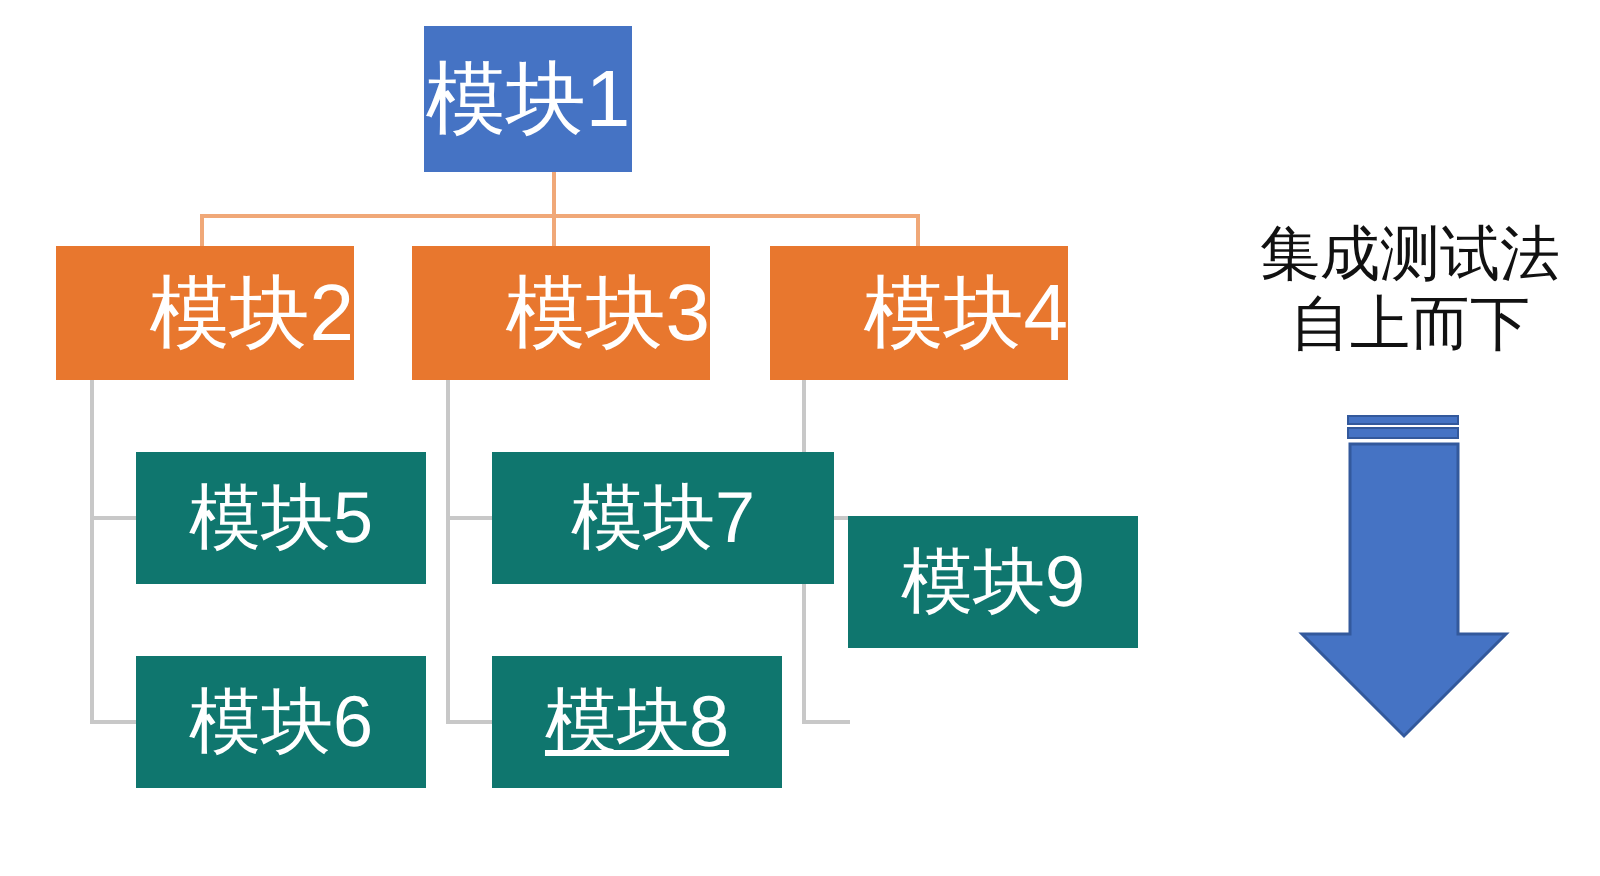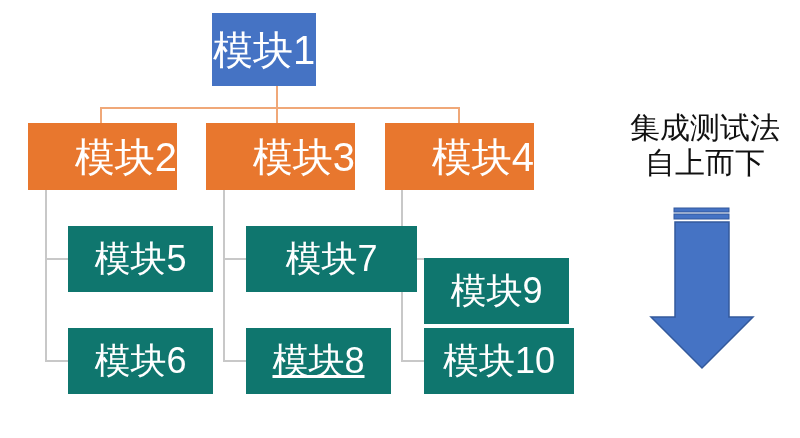--- a/index.html
+++ b/index.html
@@ -117,23 +117,20 @@
   <div class="node node-leaf" style="left:246px; top:226px; width:171px; height:66px;">
     <span>模块7</span>
   </div>
   <div class="node node-leaf" style="left:246px; top:328px; width:145px; height:66px;text-decoration:underline;">
     <span>模块8</span>
   </div>
 
   <div class="node node-leaf" style="left:424px; top:226px; width:145px; height:66px;margin-top:32px;">
     <span>模块9</span>
   </div>
-  <div class="node node-leaf" style="left:424px; top:328px; width:150px; height:66px;">
-    <span>模块10</span>
-  </div>
 
   <div class="side-label" style="left:620px; top:110px; width:170px;">
     <div>集成测试法</div>
     <div>自上而下</div>
   </div>
 
   <div class="arrow-wrap" style="left:645px; top:205px; width:115px; height:170px;">
     <svg width="115" height="170" viewBox="0 0 115 170">
 
       <rect x="29" y="3" width="55" height="4" fill="#4573C4" stroke="#33599C" stroke-width="1"></rect>

